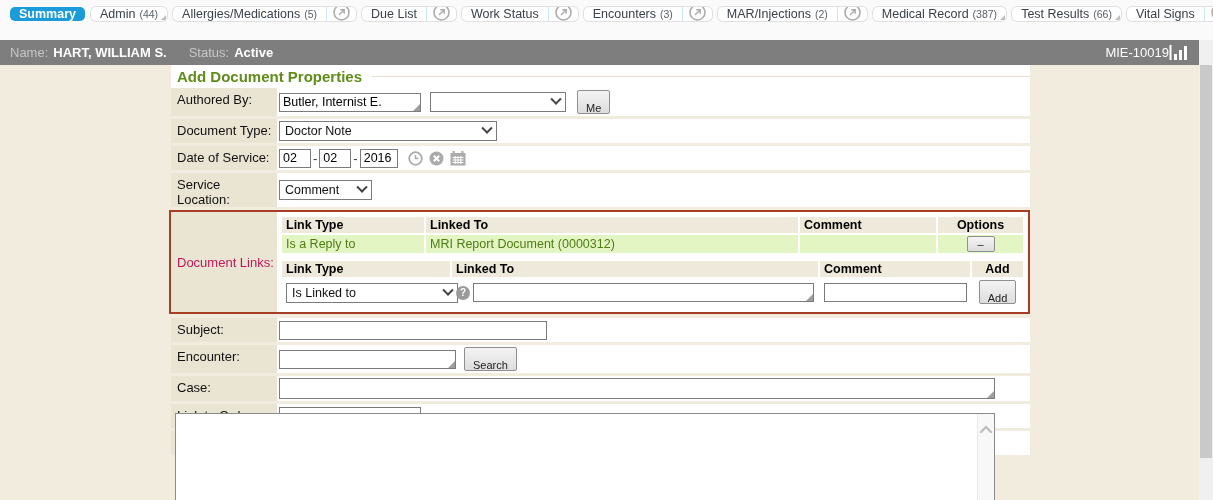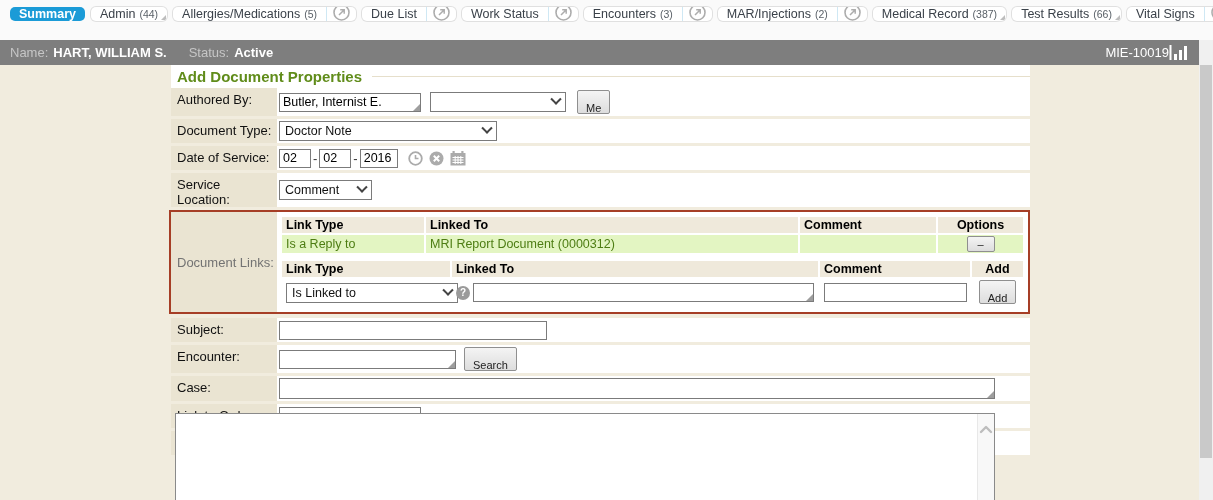--- a/index.html
+++ b/index.html
@@ -49,21 +49,21 @@
     align-items:center; justify-content:space-between; padding:0 5px; font-size:12.5px; color:#111; cursor:pointer; }
   .chev { width:8px; height:8px; border-right:2px solid #444; border-bottom:2px solid #444;
     transform:rotate(45deg) translate(-2px,-2px); flex:0 0 auto; margin-left:8px; }
   .btn { border:1px solid #8F8F8F; background:linear-gradient(#F4F4F4,#DDD); border-radius:2px;
     font-size:11px; color:#222; padding:11px 8px; height:18px; font-family:"Liberation Sans", sans-serif; cursor:pointer; }
   .sep { margin:0 2px; font-size:13px; color:#333; }
 
   
   .dlbox { display:flex; border:2px solid #A63E26; margin-left:-2px; margin-bottom:4px; background:#fff; }
   .dllabel { width:106px; background:#EAE4D2; flex:0 0 auto; display:flex; align-items:center;
-    font-size:13px; color:#737373; padding-left:6px; }
+    font-size:13px; color:#be185d; padding-left:6px; }
   .dlmain { flex:1; padding:3px 3px 4px 3px; }
   table.dlt { border-collapse:separate; border-spacing:2px; width:100%; table-layout:fixed; }
   table.dlt th { background:#EFE9DB; font-size:12.5px; text-align:left; padding:1px 4px; color:#000; }
   table.dlt th.c { text-align:center; }
   table.dlt td { font-size:12.5px; padding:1px 4px; }
   tr.grow td { background:#E3F5C2; color:#4D7D13; }
   .minusbtn { width:28px; height:16px; line-height:12px; padding:0; }
   .dlt2 { margin-top:4px; }
   .helpico { width:14px; height:14px; border-radius:50%; background:#9A9A9A; color:#fff; font-size:10px;
     font-weight:bold; display:inline-flex; align-items:center; justify-content:center; margin-right:3px; flex:0 0 auto; }

